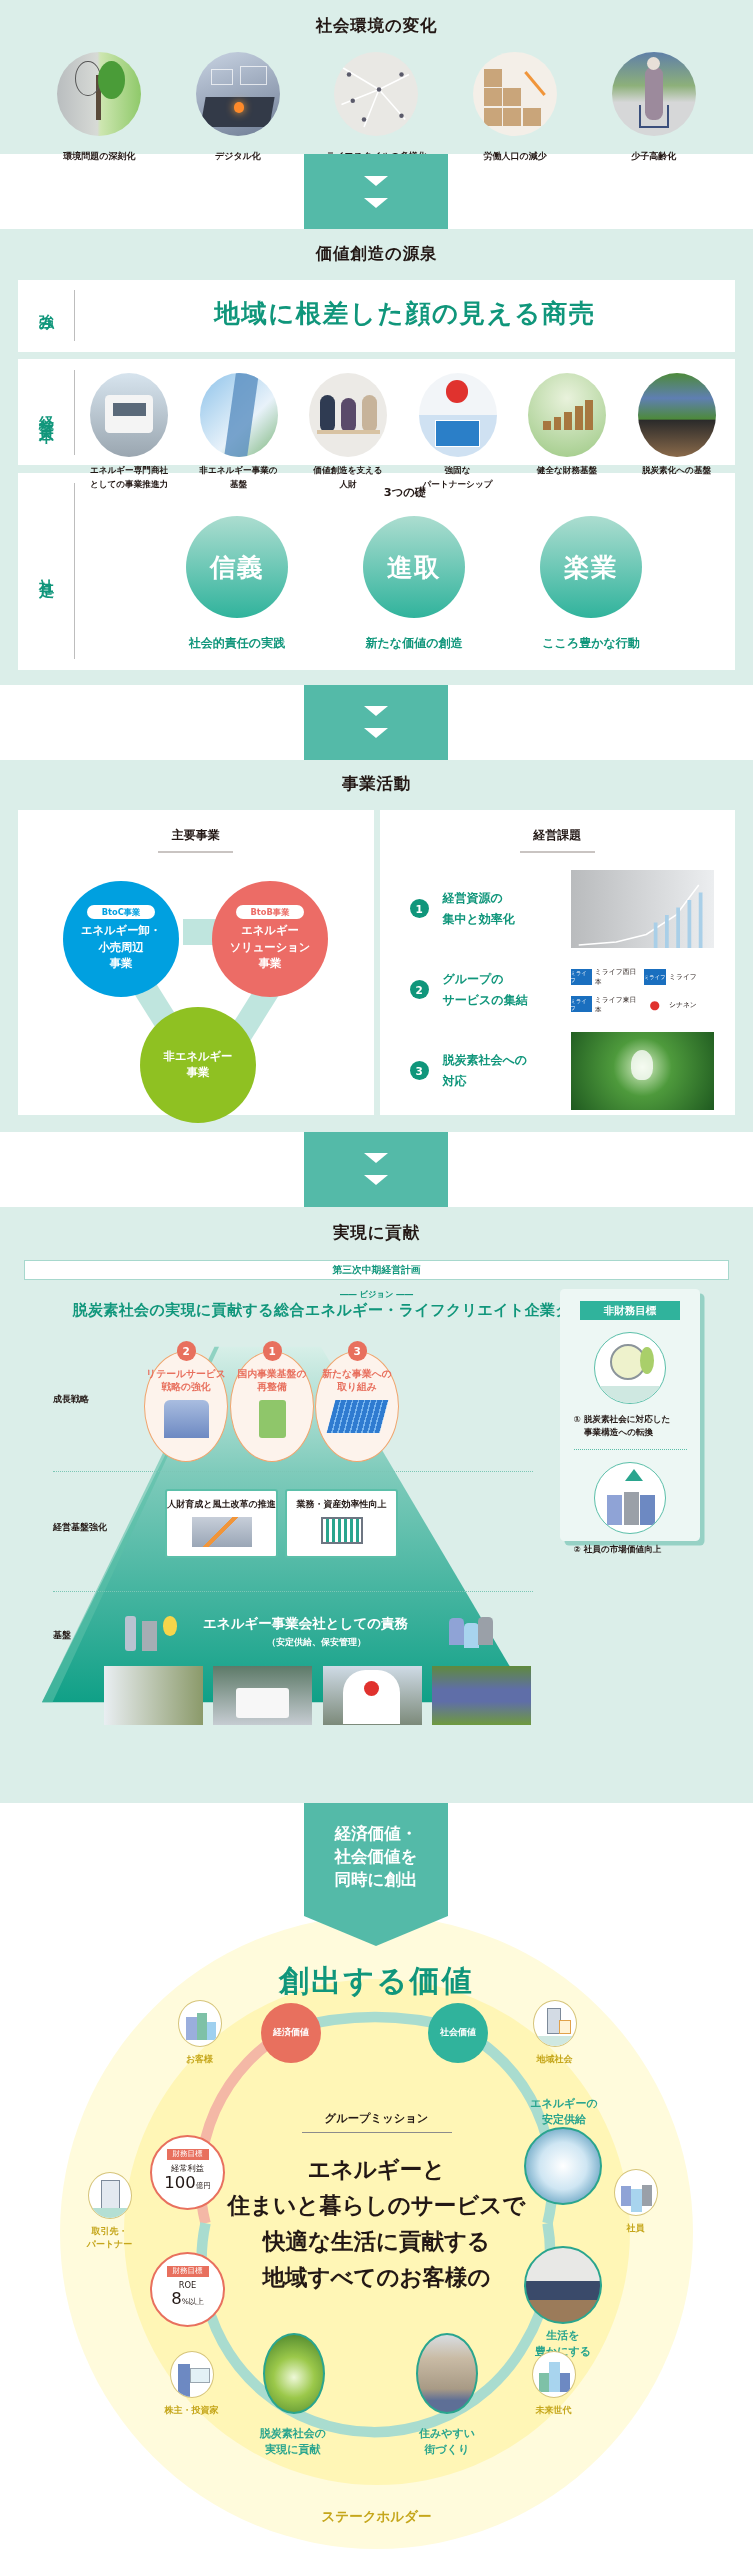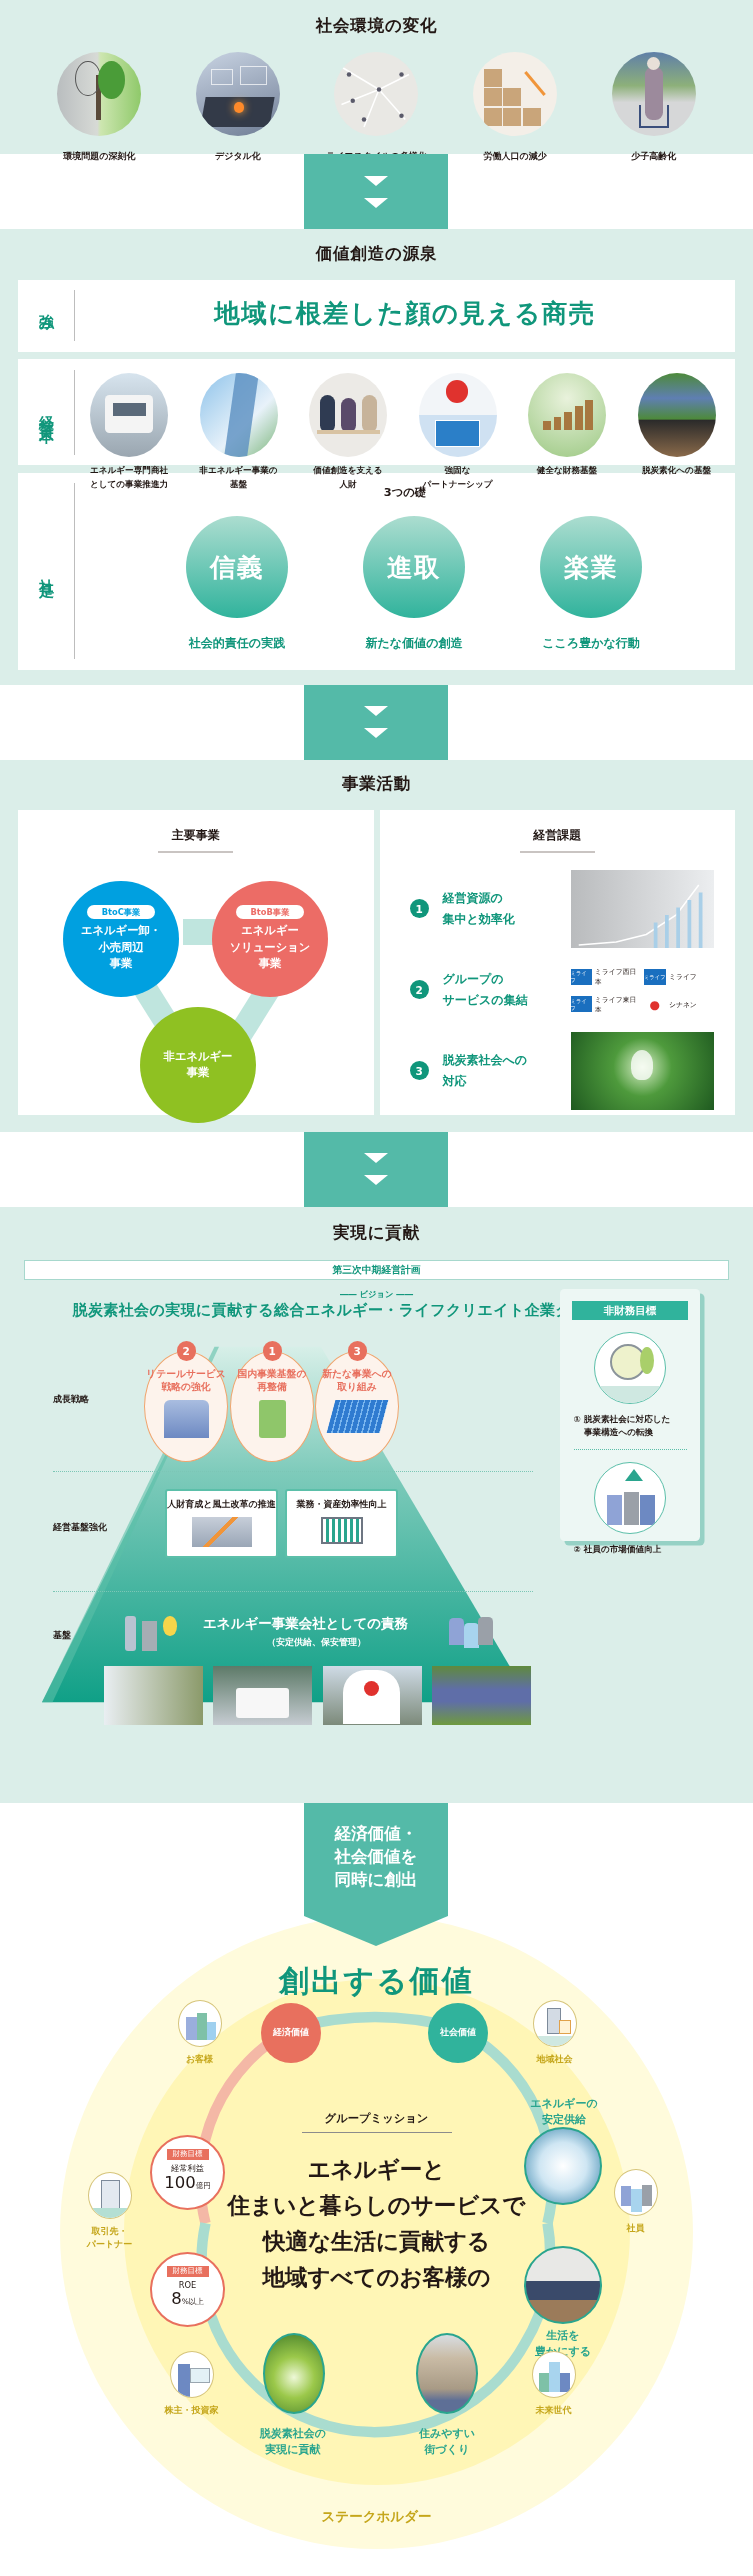--- a/index.html
+++ b/index.html
@@ -67,21 +67,21 @@
   .row-lbl { position: absolute; left: 53px; font-size: 9px; font-weight: bold; }
   .dotline { position: absolute; left: 53px; width: 480px; border-top: 0.8px dotted #7cc6b6; }
   .growth-oval { position: absolute; width: 84px; height: 111px; border-radius: 50%; background: #fdf3ec; border: 1.5px solid #f0a56e; text-align: center; }
   .growth-num { position: absolute; top: -10.5px; left: 31.5px; width: 19.5px; height: 19.5px; border-radius: 50%; background: #e8705e; color: #fff; font-weight: bold; font-size: 10.5px; display: flex; align-items: center; justify-content: center; }
   .growth-text { color: #e8705e; font-size: 9.8px; font-weight: bold; margin-top: 15px; line-height: 1.4; }
   .mgmt-box { position: absolute; width: 113px; height: 69px; background: #fff; border: 2.3px solid #5bbfa9; border-radius: 3px; text-align: center; font-size: 9px; font-weight: bold; padding-top: 7.5px; }
   .duty-title { position: absolute; color: #fff; font-weight: bold; font-size: 13.5px; }
   .duty-sub { position: absolute; color: #fff; font-weight: bold; font-size: 9px; }
   .base-pic { position: absolute; width: 99px; height: 59px; overflow: hidden; }
   .nf-card { position: absolute; left: 560px; top: 1432px; width: 140px; height: 252px; background: #edf7f4; border-radius: 4.5px; box-shadow: 4.5px 4.5px 0 #96d1c5; }
-  .nf-head { margin: 12px auto 0; width: 116px; height: 19.5px; background: #30b39c; color: #fff; font-weight: bold; font-size: 10.5px; text-align: center; line-height: 19.5px; }
+  .nf-head { margin: 12px auto 0; width: 100px; height: 19.5px; background: #30b39c; color: #fff; font-weight: bold; font-size: 10.5px; text-align: center; line-height: 19.5px; }
   .nf-icon { width: 72px; height: 72px; border-radius: 50%; border: 1.1px solid #5bbfa9; background: #fff; margin: 12px auto 0; position: relative; overflow: hidden; }
   .nf-text { font-size: 8.6px; font-weight: bold; padding: 9px 10.5px 0 13.5px; line-height: 1.5; }
   .nf-sep { margin: 10.5px 13.5px 0; border-top: 0.8px dotted #5bbfa9; }
 
   
   #s5 { height: 746px; position: relative; overflow: hidden; background: #fff; }
   .ring-outer { position: absolute; left: 60px; top: 113px; width: 633px; height: 633px; border-radius: 50%; background: #fffbdc; }
   .ring-mid { position: absolute; left: 124px; top: 176px; width: 506px; height: 506px; border-radius: 50%; background: #fff6b6; }
   .arrow-down-box { position: absolute; left: 304px; top: 0; width: 144px; height: 113px; background: #54baa8; color: #fff; font-weight: bold; font-size: 16.5px; text-align: center; line-height: 1.4; padding-top: 19.5px; }
   .arrow-down-point { position: absolute; left: 304px; top: 113px; width: 0; height: 0; border-left: 72px solid transparent; border-right: 72px solid transparent; border-top: 30px solid #54baa8; }

